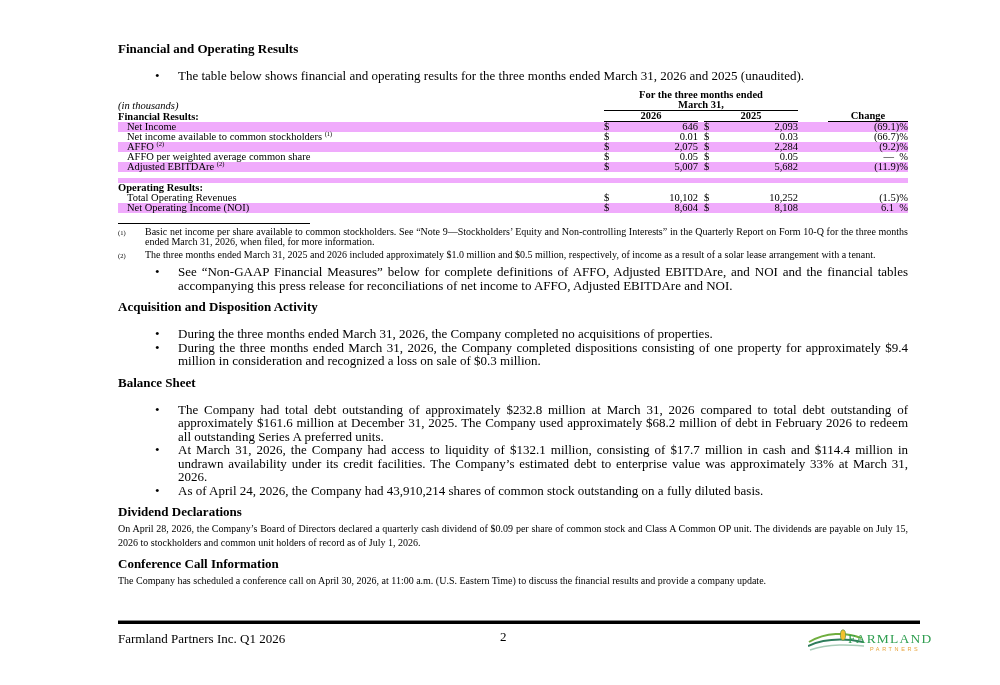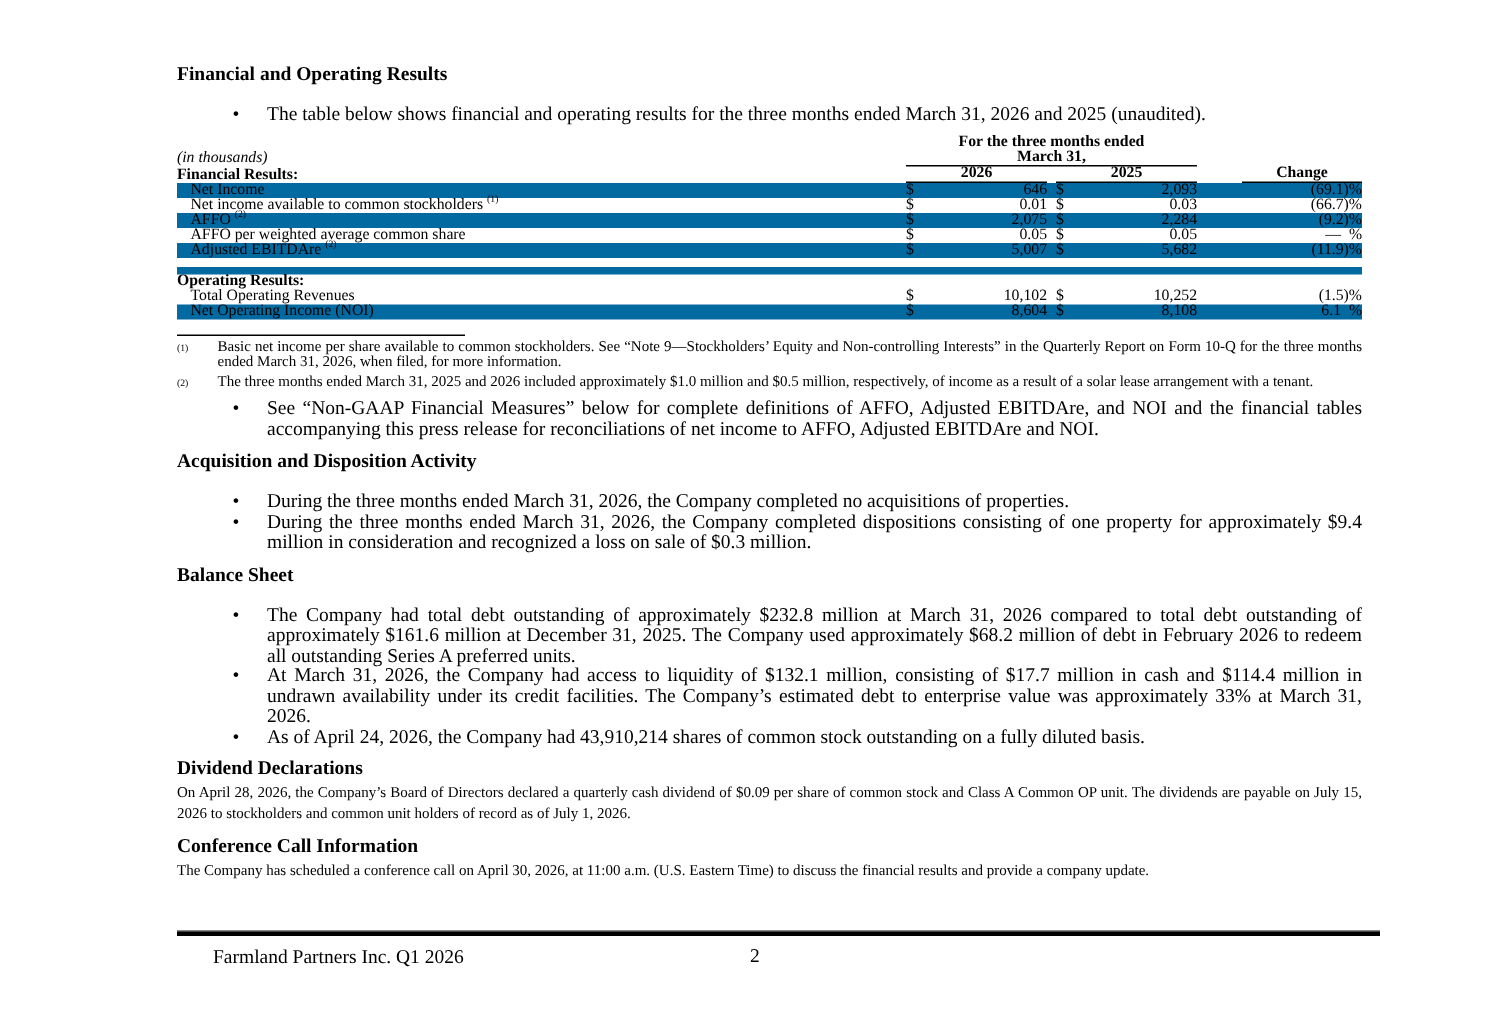--- a/index.html
+++ b/index.html
@@ -12,21 +12,21 @@
   h2.sec.first { margin-top:0; }
   p.body { font-size:10px; line-height:13.5px; text-align:justify; }
   .bullet { position:relative; padding-left:60px; font-size:13px; line-height:13.5px; text-align:justify; }
   .bullet::before { content:"\2022"; position:absolute; left:37px; top:0; }
   .bullets { margin:13px 0 0 0; }
 
   
   .fintable { margin-top:7px; }
   .trow { display:grid; grid-template-columns:1fr 16px 78px 6px 16px 78px 30px 80px;
           font-size:10.5px; line-height:10px; align-items:end; }
-  .trow.hl { background:#0369a1; }
+  .trow.hl { background:#f0abfc; }
   .trow.sp-w { height:6px; }
   .trow.sp-b { height:5px; }
   .c-label { grid-column:1; padding-left:9px; white-space:nowrap; }
   .c-label.plain { padding-left:0; }
   .c-label.bold { padding-left:0; font-weight:bold; }
   .c-label sup { font-size:6.5px; vertical-align:super; line-height:0; }
   .c-d1 { grid-column:2; } .c-v1 { grid-column:3; text-align:right; }
   .c-d2 { grid-column:5; } .c-v2 { grid-column:6; text-align:right; }
   .c-ch { grid-column:8; text-align:right; }
   .hdr { font-weight:bold; text-align:center; }
@@ -40,21 +40,21 @@
   
   .fn-rule { width:192px; border-top:1px solid #000; margin:10px 0 3px 0; }
   .fn { display:grid; grid-template-columns:27px 1fr; font-size:10px; line-height:10.5px; text-align:justify; margin-bottom:2px; }
   .fn-marker { font-size:6.5px; padding-top:1px; }
   .mt4 { margin-top:4px; }
 
   
   .footer { position:absolute; left:118px; right:80px; top:620px; }
   .footer-rule { height:4px; background:#000; border-top:1px solid #8a8a8a; }
   .footer-row { position:relative; margin-top:5px; height:30px; }
-  .footer-left { font-size:13px;margin-left:24px; }
+  .footer-left { font-size:13px; }
   .footer-page { position:absolute; left:382px; top:0; font-size:13px; }
   .footer-logo { position:absolute; right:-18px; top:-2px; }
 </style>
 </head>
 <body>
 
 <div class="page">
   <div class="content">
 
     <h2 class="sec first">Financial and Operating Results</h2>
@@ -181,15 +181,25 @@
     <h2 class="sec">Conference Call Information</h2>
     <p class="body">The Company has scheduled a conference call on April 30, 2026, at 11:00 a.m. (U.S. Eastern Time) to discuss the financial results and provide a company update.</p>
 
   </div>
 
   <div class="footer">
     <div class="footer-rule"></div>
     <div class="footer-row">
       <span class="footer-left">Farmland Partners Inc. Q1 2026</span>
       <span class="footer-page">2</span>
+      <span class="footer-logo">
+        <svg width="130" height="28" viewBox="0 0 130 28">
+          <path d="M1 15 C 18 5, 38 5, 53 11" fill="none" stroke="#6fae3e" stroke-width="2"></path>
+          <path d="M0 19 C 20 10, 40 12, 55 15" fill="none" stroke="#2e7d5b" stroke-width="2"></path>
+          <path d="M2 23 C 22 16, 44 18, 56 19" fill="none" stroke="#a8cdb8" stroke-width="1.5"></path>
+          <ellipse cx="35" cy="8" rx="2.6" ry="5.2" fill="#f2c12e" stroke="#5a8f3c" stroke-width="0.7"></ellipse>
+          <text x="40" y="16" font-size="13.5" fill="#2f9e50" letter-spacing="1.2" font-family="Liberation Serif, serif">FARMLAND</text>
+          <text x="62" y="24" font-size="5.5" fill="#e8a33b" letter-spacing="2.6" font-family="Liberation Sans, sans-serif">PARTNERS</text>
+        </svg>
+      </span>
     </div>
   </div>
 </div>
 
 </body></html>

